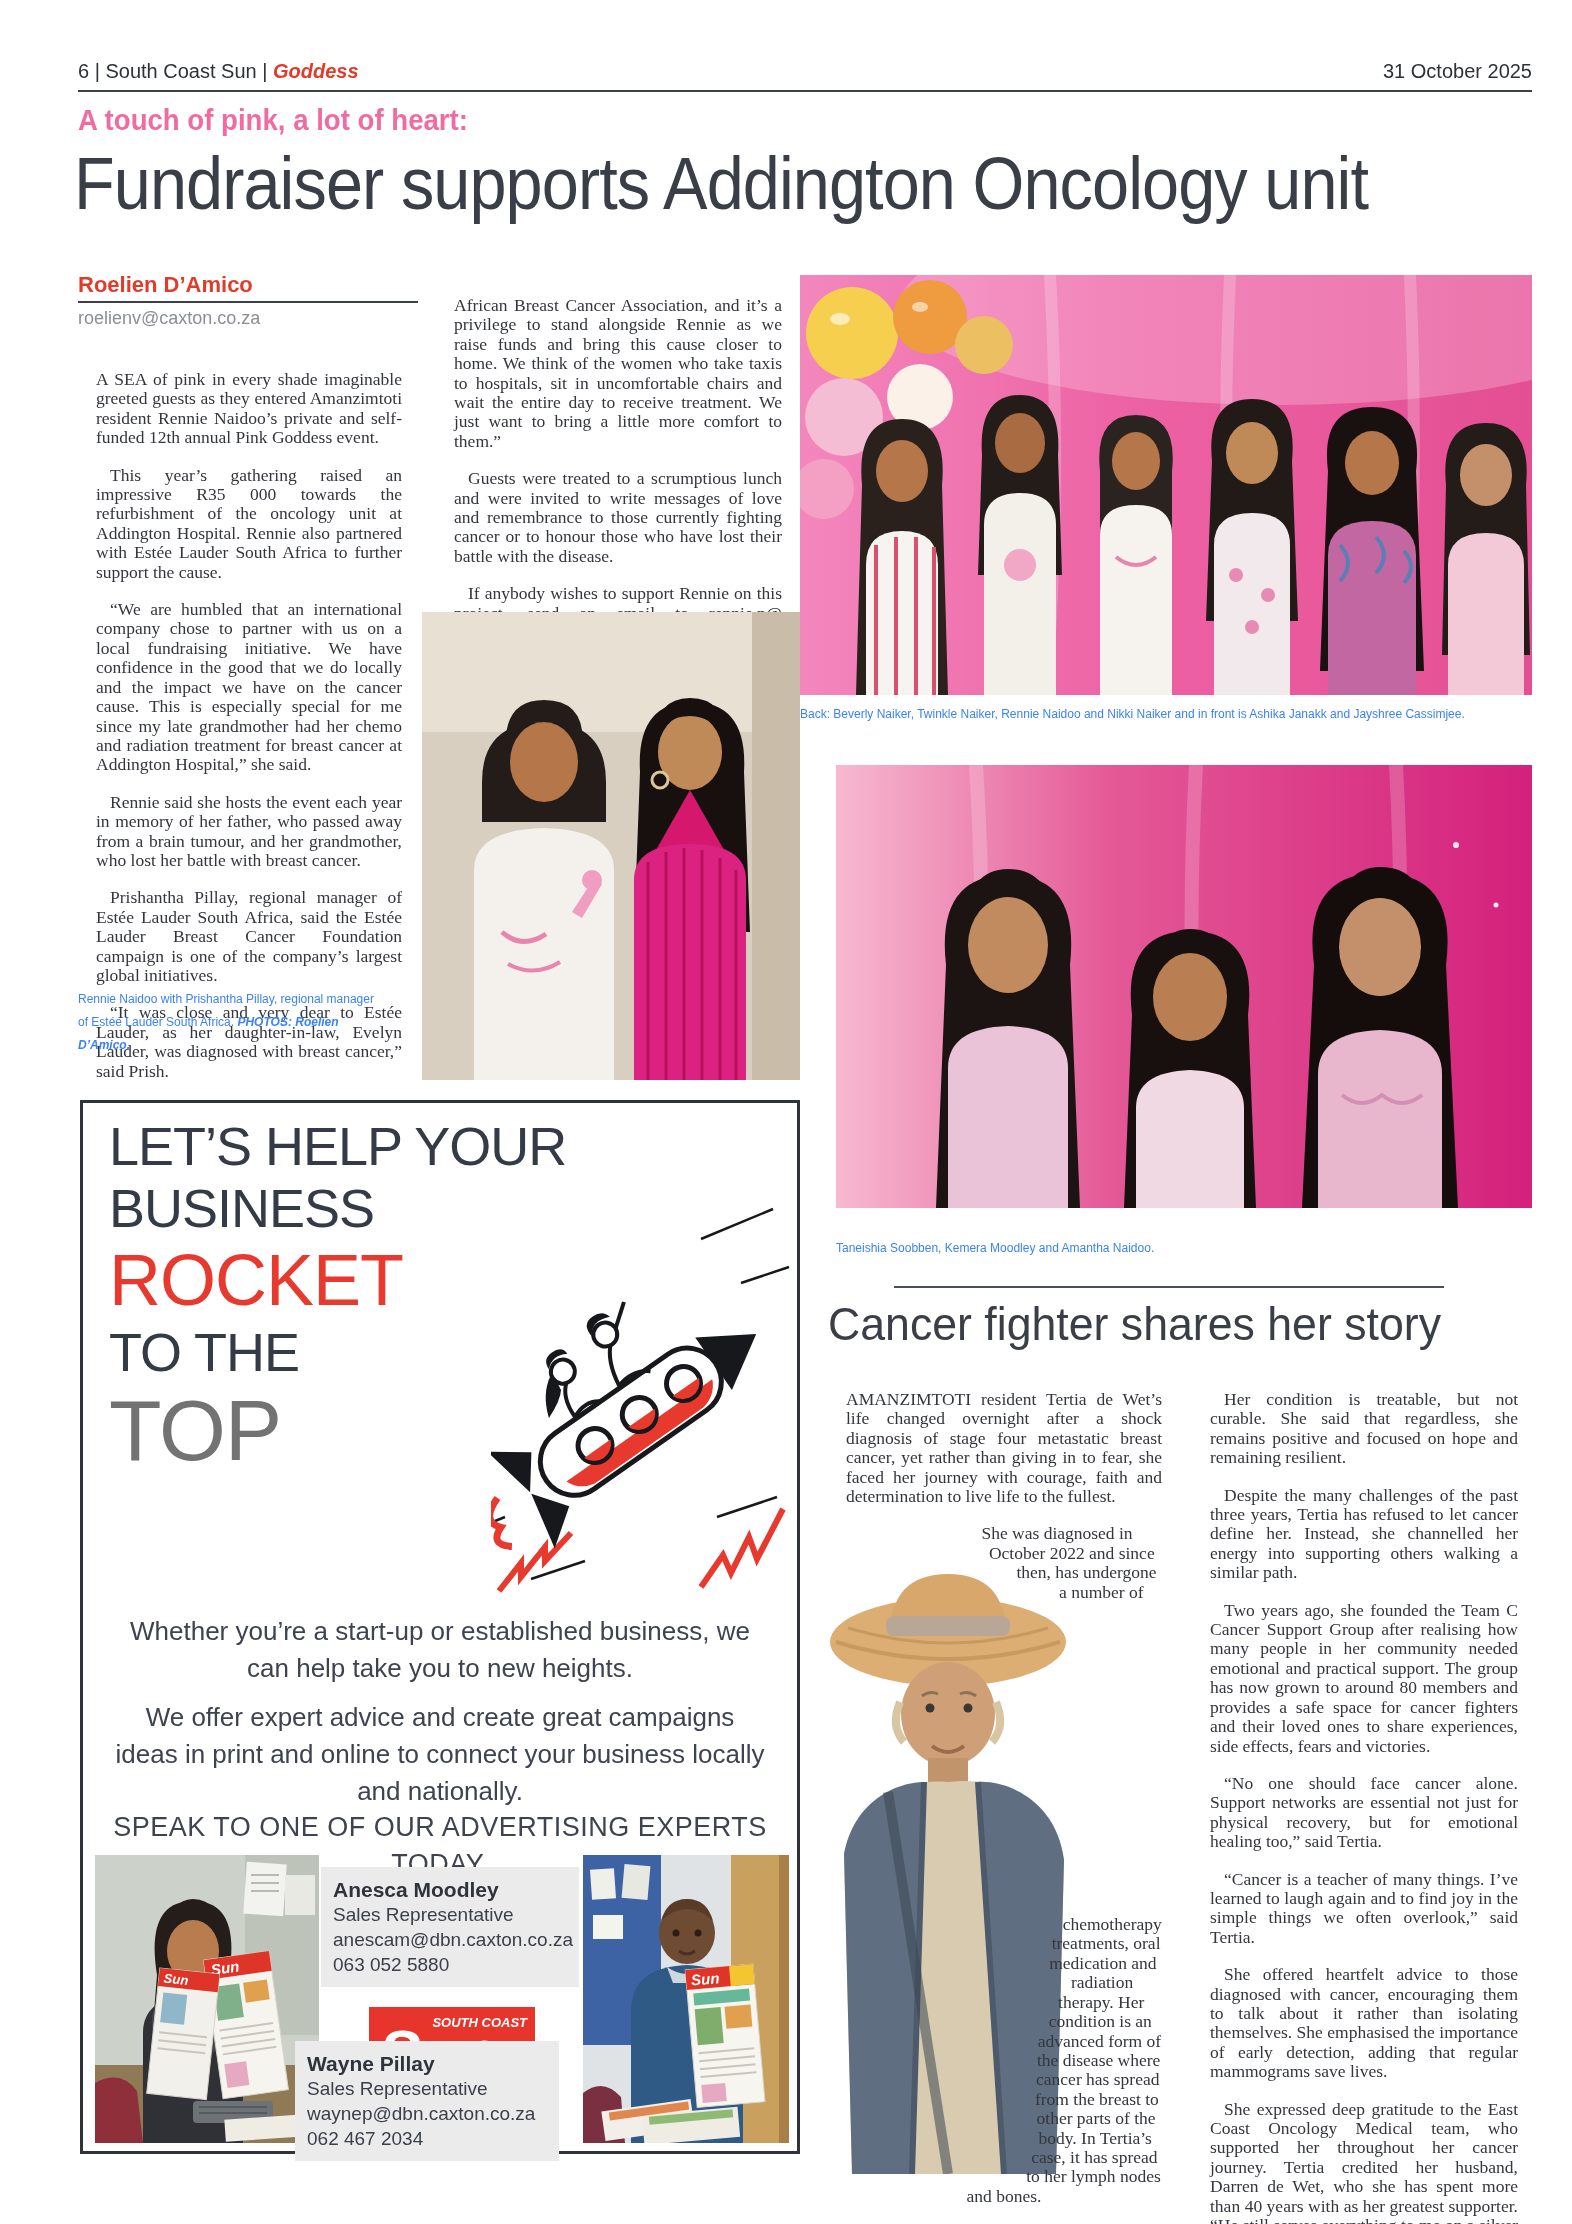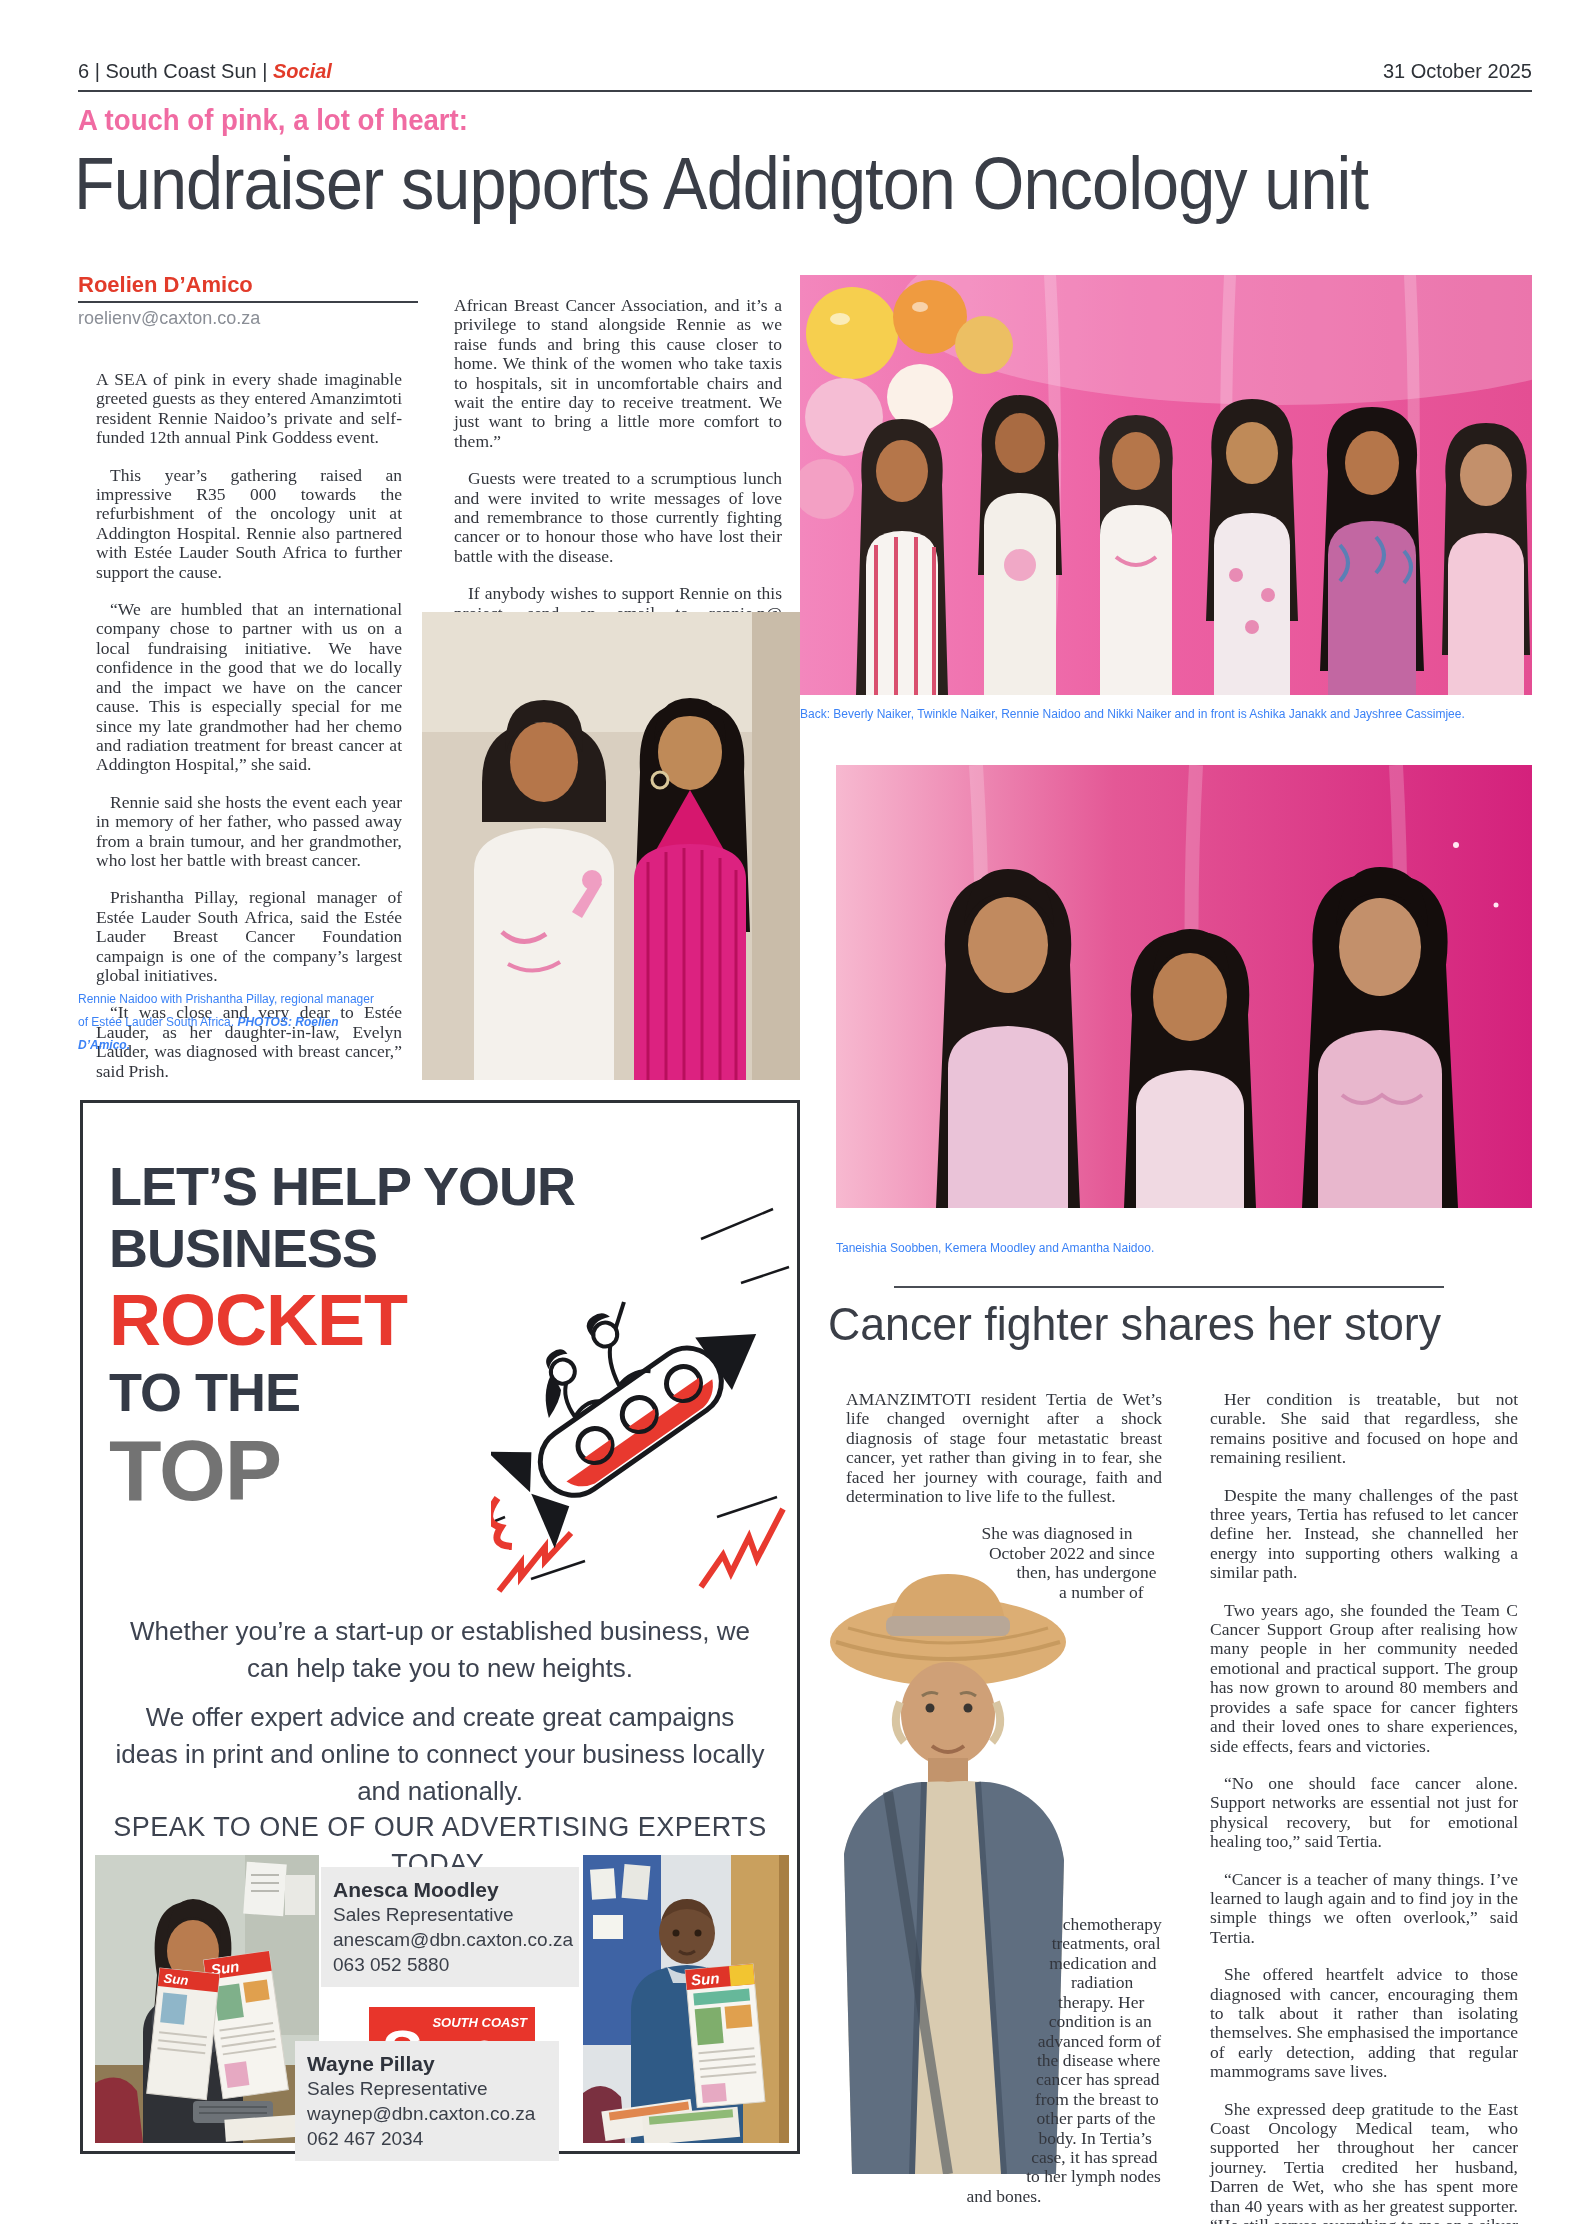--- a/index.html
+++ b/index.html
@@ -45,21 +45,21 @@
   #s2c2{left:1192px;top:1372px;width:344px;}
   #s2c1 p.center{text-align:center;text-indent:0;}
   .tertia-float{float:left;width:252px;height:650px;margin:0 6px 0 0;
      shape-outside:polygon(0% 0%,31% 0%,100% 18%,100% 52%,81% 64%,73% 100%,0% 100%);shape-margin:8px;}
   .tertia-float svg{display:block;width:252px;height:650px;}
   .t-caption{font-family:"Liberation Sans",sans-serif;font-size:19px;line-height:24px;
              color:#3a3e46;text-align:center;margin-top:26px;}
 
   
   .ad{left:80px;top:1100px;width:714px;height:1048px;border:3px solid #2f3237;background:#fff;}
-  .ad-head{position:absolute;left:26px;top:12px;color:#343a46;font-weight:bold;letter-spacing:-1px;margin-top:40px;}
+  .ad-head{position:absolute;left:26px;top:12px;color:#343a46;font-weight:normal;letter-spacing:-1px;}
   .ad-l1,.ad-l2,.ad-l4{font-size:54px;line-height:62px;}
   .ad-l3{font-size:72px;line-height:82px;color:#e8392f;}
   .ad-l5{font-size:86px;line-height:94px;color:#737373;}
   .ad-rocket{position:absolute;right:4px;top:84px;width:302px;height:412px;}
   .ad-p{position:absolute;left:28px;right:28px;text-align:center;color:#3d4350;font-size:26px;line-height:37px;}
   .ad-b1{top:510px;} .ad-b2{top:596px;}
   .ad-cta{top:706px;font-size:27px;letter-spacing:.5px;}
   .ad-photo{position:absolute;overflow:hidden;}
   .ad-photoL{left:12px;top:752px;width:224px;height:288px;}
   .ad-photoR{left:500px;top:752px;width:206px;height:288px;}
@@ -69,21 +69,21 @@
   .ad-boxW{left:212px;top:938px;width:240px;text-align:left;}
   .ad-logo{position:absolute;left:286px;top:904px;width:166px;height:90px;background:#e8352b;}
   .ad-logo .lg-tag{position:absolute;right:8px;top:8px;color:#fff;font-size:13px;font-weight:bold;font-style:italic;}
   .ad-logo .lg-word{position:absolute;left:10px;top:2px;color:#fff;font-size:62px;font-weight:bold;font-style:italic;line-height:86px;}
 </style>
 </head>
 <body>
 
 <div class="page">
 
-  <div class="abs mh-left"><span>6 | South Coast Sun | </span><span class="section">Social</span></div>
+  <div class="abs mh-left"><span>6 | South Coast Sun | </span><span class="section">Goddess</span></div>
   <div class="abs mh-right">31 October 2025</div>
   <div class="abs mh-rule"></div>
 
   <div class="abs kicker">A touch of pink, a lot of heart:</div>
   <div class="abs headline">Fundraiser supports Addington Oncology unit</div>
   <div class="abs byline">Roelien D’Amico</div>
   <div class="abs byline-rule"></div>
   <div class="abs byline-email">roelienv@caxton.co.za</div>
 
   <div class="col" id="s1c1">

